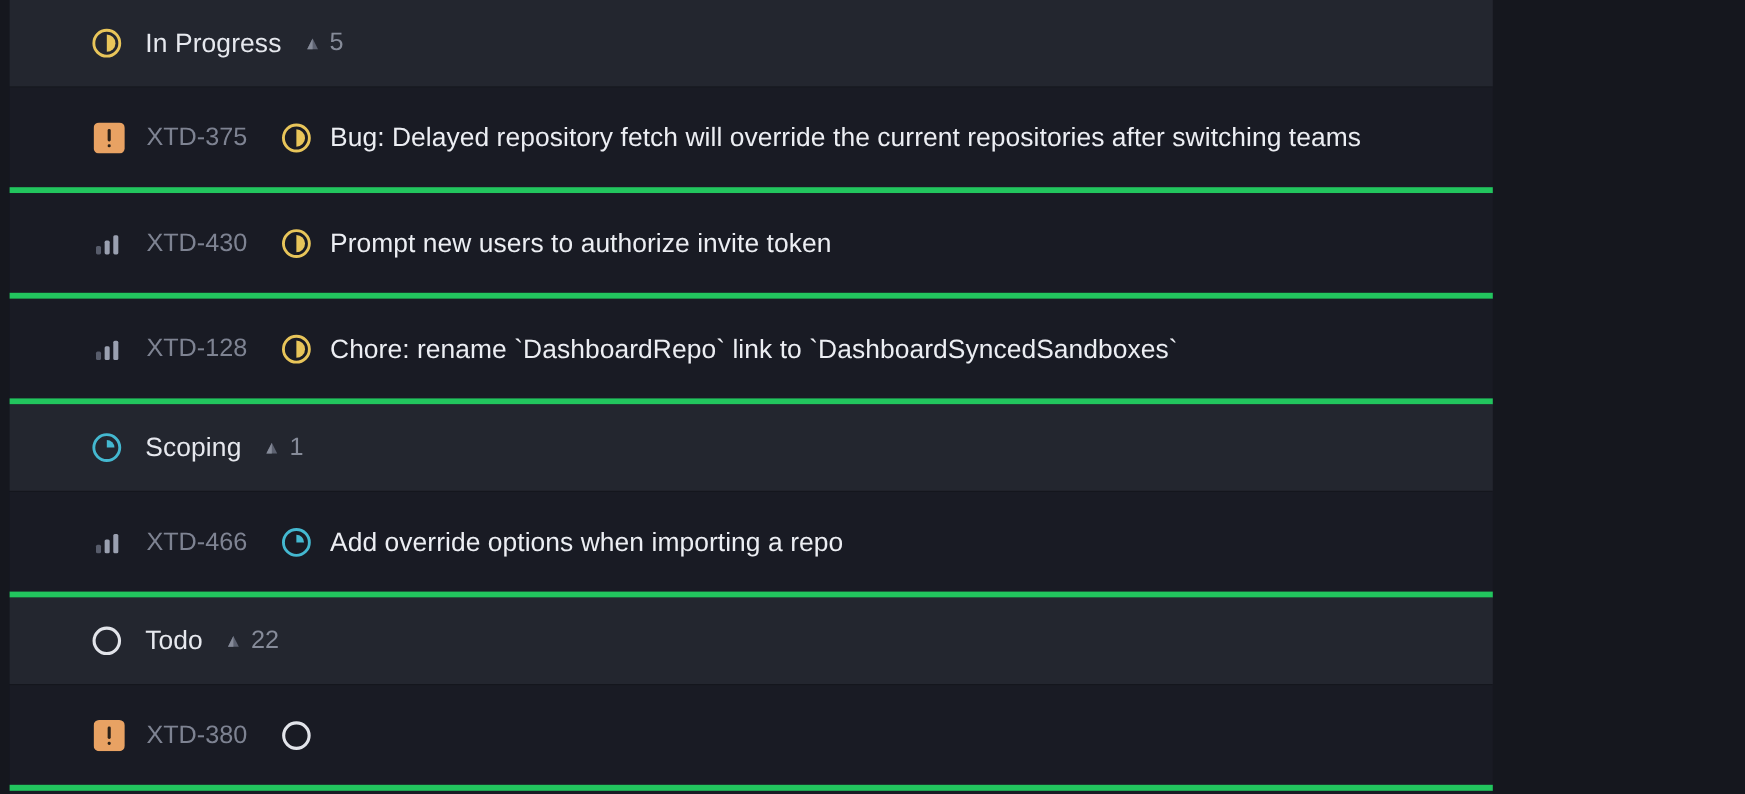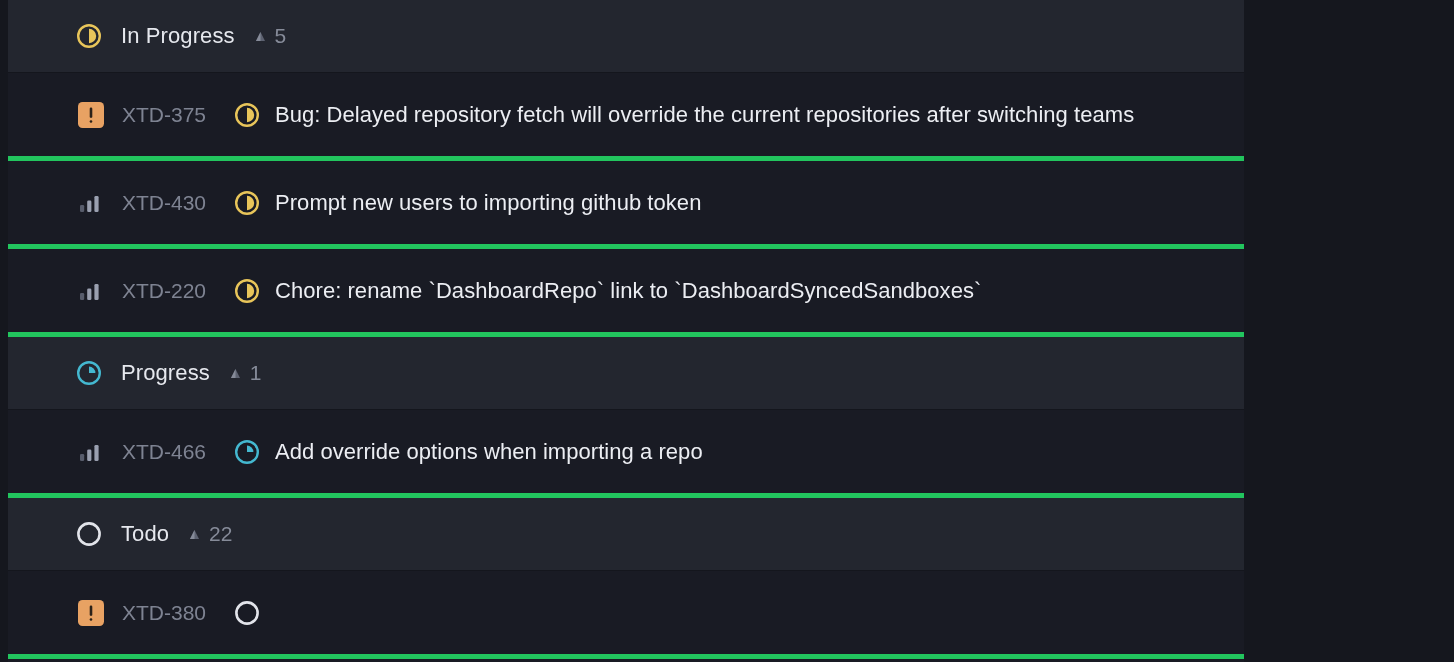--- a/index.html
+++ b/index.html
@@ -167,47 +167,47 @@
           <rect x="16.4" y="6" width="4.2" height="16" fill="#9aa0b0" rx="1.3"></rect>
         </svg>
       </span>
       <span class="issue-id">XTD-430</span>
       <span class="status-icon">
         <svg width="26" height="26" viewBox="0 0 26 26">
           <circle cx="13" cy="13" r="10.8" fill="none" stroke="#e8c55a" stroke-width="2.4"></circle>
           <path d="M 13 5.799999999999999 A 7.200000000000001 7.200000000000001 0 0 1 13 20.200000000000003 Z" fill="#e8c55a"></path>
         </svg>
       </span>
-      <span class="issue-title">Prompt new users to importing github token</span>
+      <span class="issue-title">Prompt new users to authorize invite token</span>
     </div>
     <div class="row issue-row">
       <span class="pri-icon">
         <svg width="26" height="26" viewBox="0 0 26 26">
           <rect x="2" y="15" width="4.2" height="7" fill="#575c6b" rx="1.3"></rect>
           <rect x="9.2" y="10.5" width="4.2" height="11.5" fill="#9aa0b0" rx="1.3"></rect>
           <rect x="16.4" y="6" width="4.2" height="16" fill="#9aa0b0" rx="1.3"></rect>
         </svg>
       </span>
-      <span class="issue-id">XTD-220</span>
+      <span class="issue-id">XTD-128</span>
       <span class="status-icon">
         <svg width="26" height="26" viewBox="0 0 26 26">
           <circle cx="13" cy="13" r="10.8" fill="none" stroke="#e8c55a" stroke-width="2.4"></circle>
           <path d="M 13 5.799999999999999 A 7.200000000000001 7.200000000000001 0 0 1 13 20.200000000000003 Z" fill="#e8c55a"></path>
         </svg>
       </span>
       <span class="issue-title">Chore: rename `DashboardRepo` link to `DashboardSyncedSandboxes`</span>
     </div>
     <div class="row group-header">
       <span class="gh-icon">
         <svg width="26" height="26" viewBox="0 0 26 26">
           <circle cx="13" cy="13" r="10.8" fill="none" stroke="#44b8d0" stroke-width="2.4"></circle>
           <path d="M 13 13 L 13 6.6 A 6.4 6.4 0 0 1 19.4 13 Z" fill="#44b8d0"></path>
         </svg>
       </span>
-      <span class="gh-title">Progress</span>
+      <span class="gh-title">Scoping</span>
       <span class="gh-count-wrap">
         <span class="gh-tri">
           <svg width="13" height="13" viewBox="0 0 13 13">
             <path d="M 6.5 2 L 11 11 L 2 11 Z" fill="#5d6271"></path>
             <path d="M 6.5 2 L 6.5 11 L 2 11 Z" fill="#868b99"></path>
           </svg>
         </span>
         <span class="gh-count">1</span>
       </span>
     </div>

